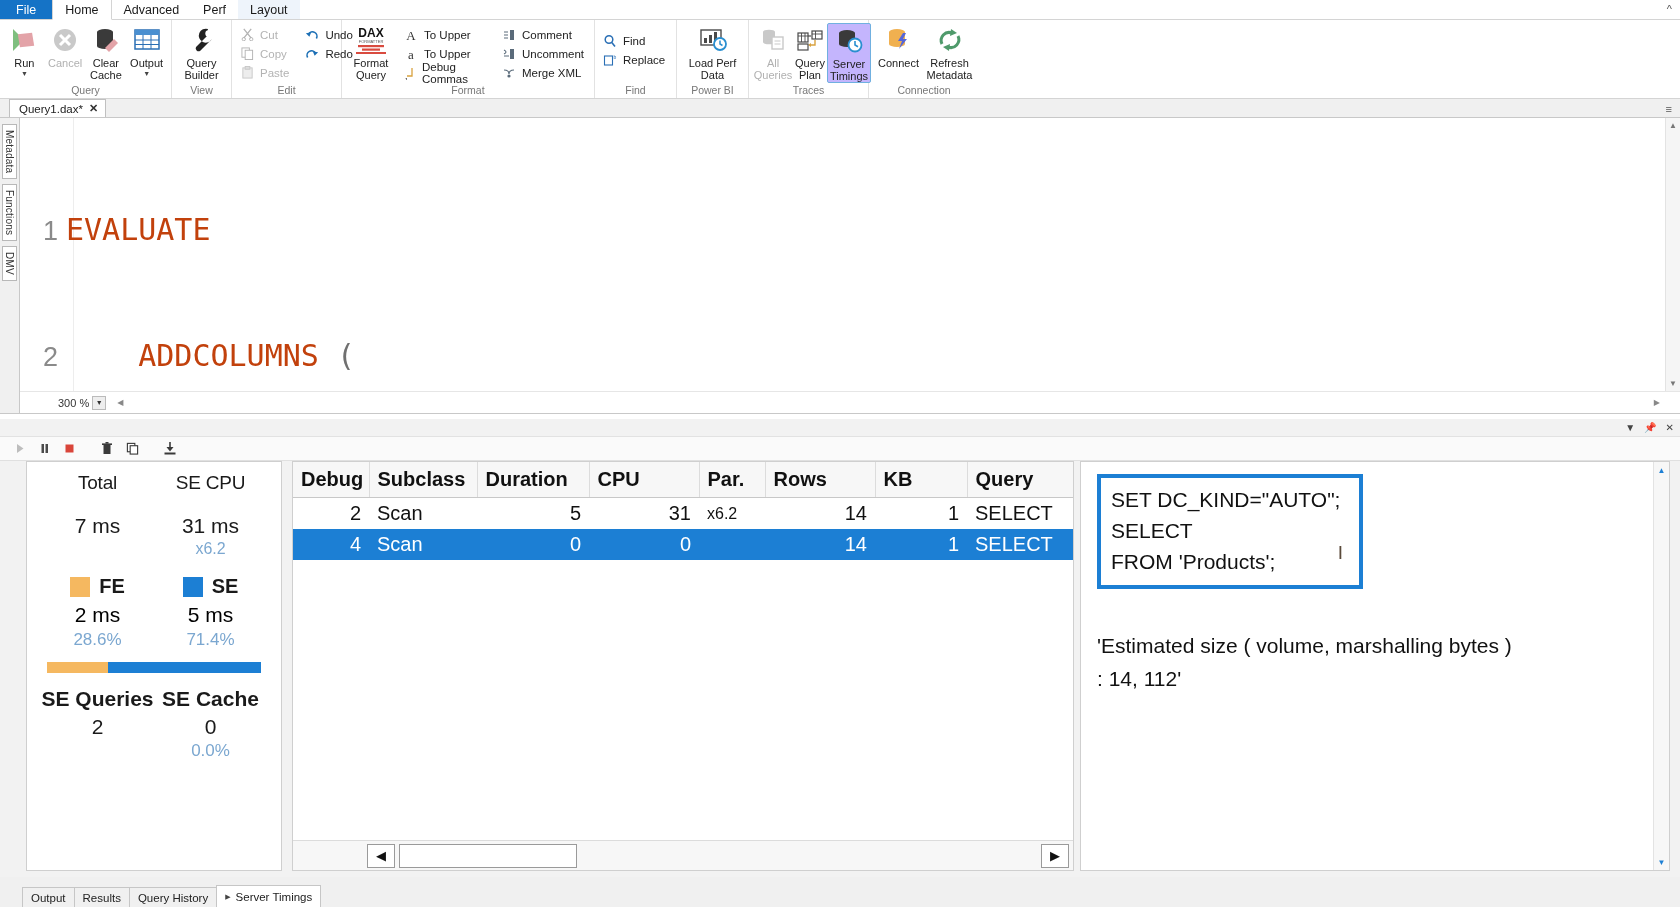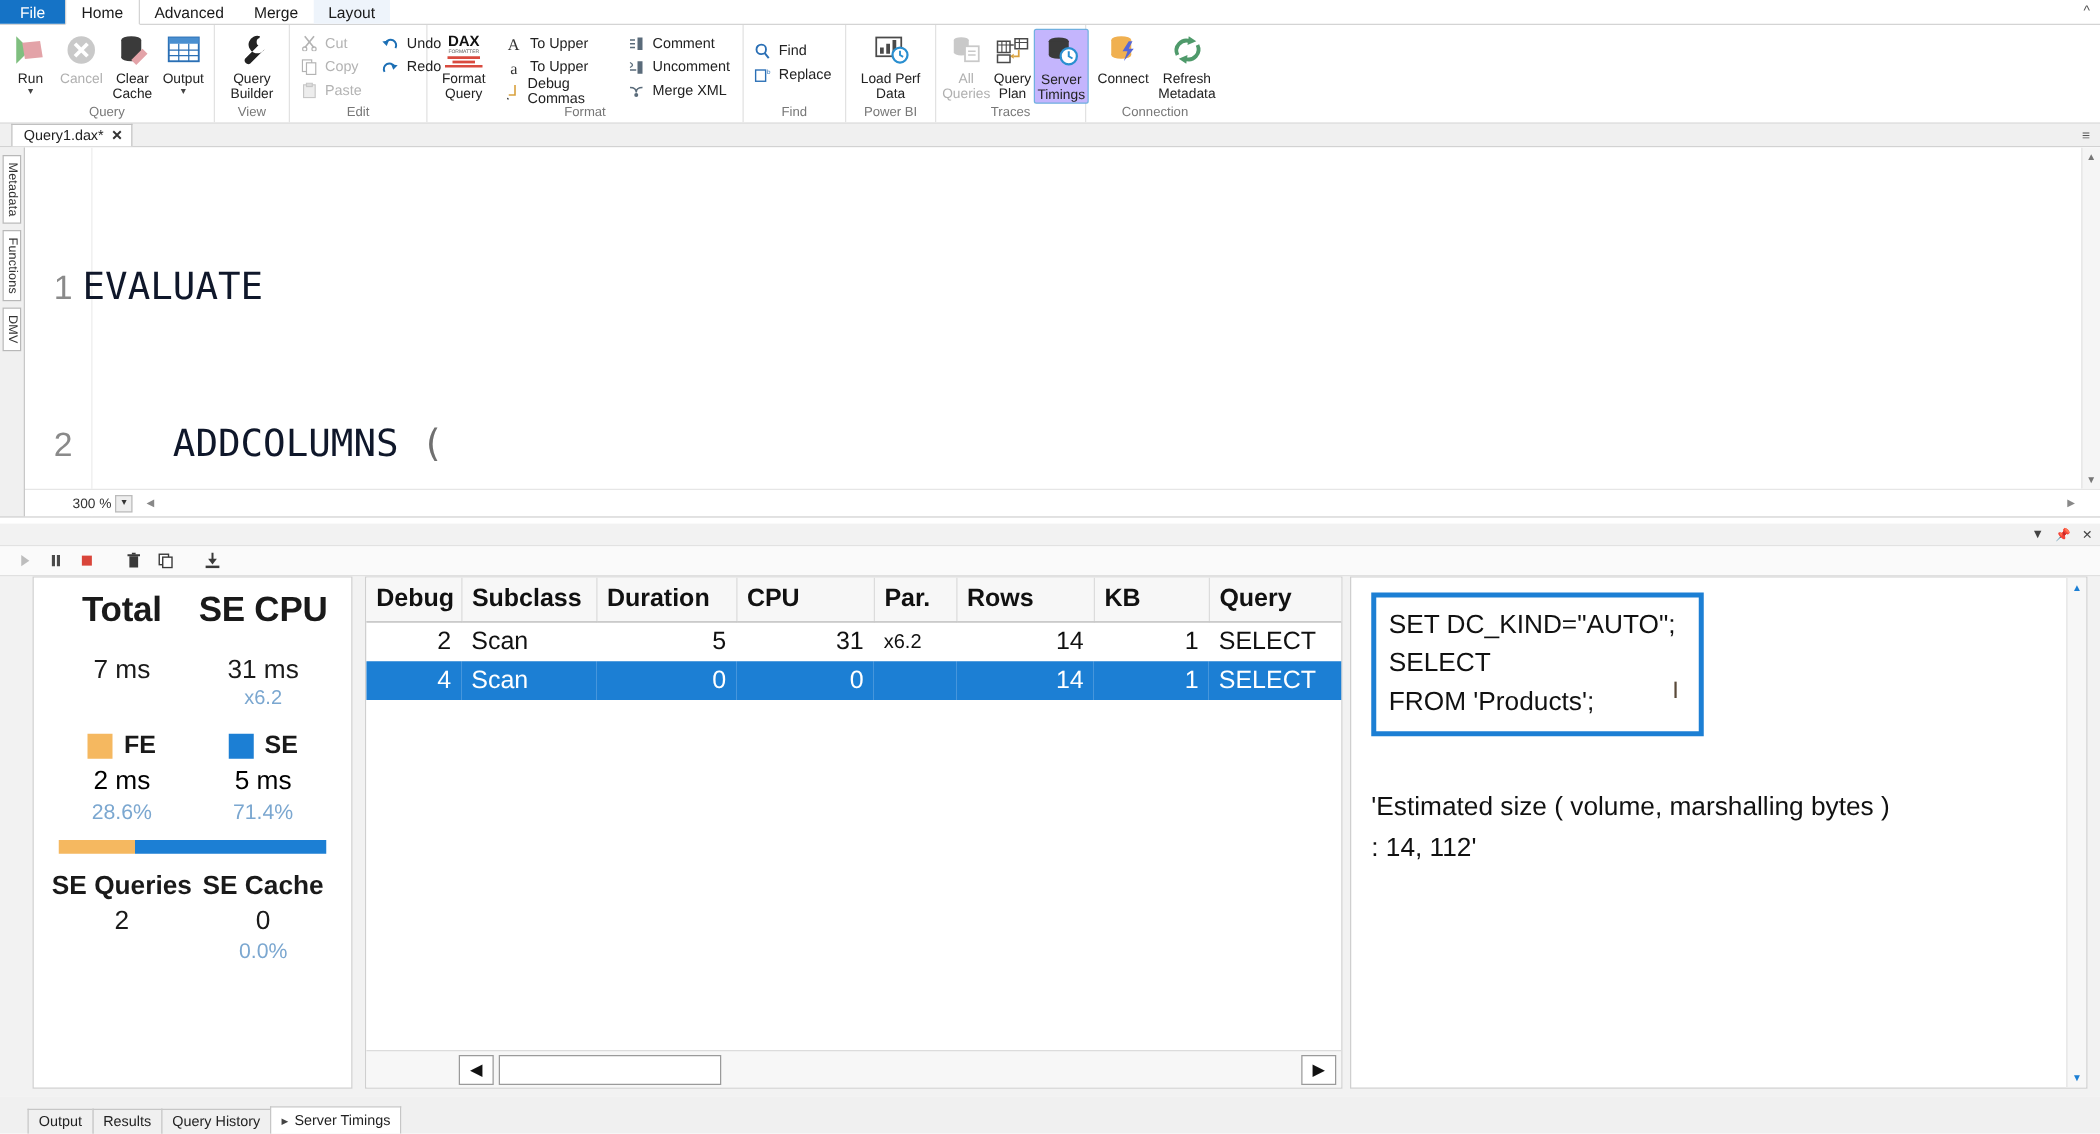--- a/index.html
+++ b/index.html
@@ -76,21 +76,21 @@
           border: 1px solid #b8b8b8; padding: 5px 1px; letter-spacing: .2px; }
   .editor { flex: 1; position: relative; overflow: hidden; background: #fff; }
   .gutter { position: absolute; left: 0; top: 0; width: 54px; height: 100%;
             border-right: 1px solid #ededed; }
   .code { position: absolute; left: 0; top: 0; right: 0; bottom: 0;
           font-family: "DejaVu Sans Mono", monospace; font-size: 30px; line-height: 42px;
           padding-top: 7px; white-space: pre; }
   .code .ln { display: block; height: 42px; }
   .code .num { display: inline-block; width: 46px; text-align: right; color: #8a8a8a;
                padding-right: 8px; font-family: "Liberation Sans", sans-serif; font-size: 27px; }
-  .kw { color: #0f172a; }
+  .kw { color: #c2410c; }
   .pl { color: #707070; }
   .ed-vscroll { position: absolute; right: 0; top: 0; width: 15px; bottom: 22px;
                 background: #f5f5f5; border-left: 1px solid #e3e3e3; }
   .ed-vscroll .arw { height: 15px; display: flex; align-items: center; justify-content: center;
                      font-size: 8px; color: #777; }
   .statusline { position: absolute; left: 0; right: 0; bottom: 0; height: 22px;
                 background: #fff; border-top: 1px solid #e6e6e6; display: flex;
                 align-items: center; padding-left: 38px; gap: 3px; }
   .zoomval { font-size: 11px; color: #333; }
   .zoomdd { width: 14px; height: 14px; background: #eee; border: 1px solid #bbb;
@@ -110,21 +110,21 @@
           gap: 3px; padding-left: 8px; border-bottom: 1px solid #e0e0e0; }
   .tbtn { width: 22px; height: 20px; display: flex; align-items: center; justify-content: center; }
   .tsep { width: 10px; }
 
   .panel-body { flex: 1; display: flex; padding: 0 10px 6px 26px; gap: 0; overflow: hidden; }
 
   .summary { width: 256px; background: #fff; border: 1px solid #cfcfcf;
              padding: 10px 14px 4px; display: flex; flex-direction: column; }
   .srow { display: flex; }
   .scell { flex: 1; text-align: center; }
-  .scell .h { font-size: 28px; font-weight: bold; color: #1a1a1a; letter-spacing: -.2px; }
+  .scell .h { font-size: 19px; font-weight: normal; color: #1a1a1a; letter-spacing: -.2px; }
   .scell .v { font-size: 21px; color: #1a1a1a; margin-top: 20px; }
   .scell .sub { font-size: 16px; color: #7ba7d0; margin-top: 2px; min-height: 19px; }
   .legrow { display: flex; margin-top: 16px; }
   .legcell { flex: 1; display: flex; flex-direction: column; align-items: center; }
   .legtop { display: flex; align-items: center; gap: 9px; }
   .swatch { width: 20px; height: 20px; }
   .legname { font-size: 20px; font-weight: bold; color: #1a1a1a; }
   .bar { height: 11px; display: flex; margin: 12px 6px 0; }
   .qrow { display: flex; margin-top: 14px; }
   .qcell { flex: 1; text-align: center; }
@@ -182,21 +182,21 @@
     <div class="mi file">
         <span>File</span>
       </div>
     <div class="mi active-tab">
         <span>Home</span>
       </div>
     <div class="mi">
         <span>Advanced</span>
       </div>
     <div class="mi">
-        <span>Merge</span>
+        <span>Perf</span>
       </div>
     <div class="mi layout-tab">
         <span>Layout</span>
       </div>
     <div class="collapse">^</div>
   </div>
 
   <div class="ribbon">
 
     <div class="rgroup" style="width:172px">

